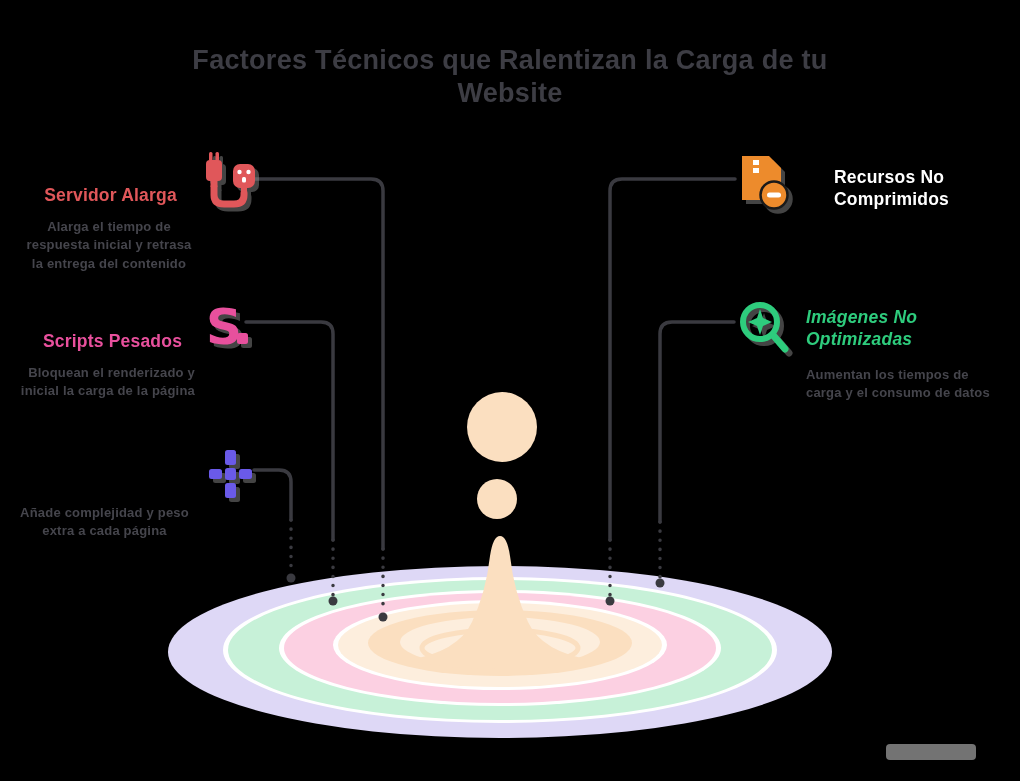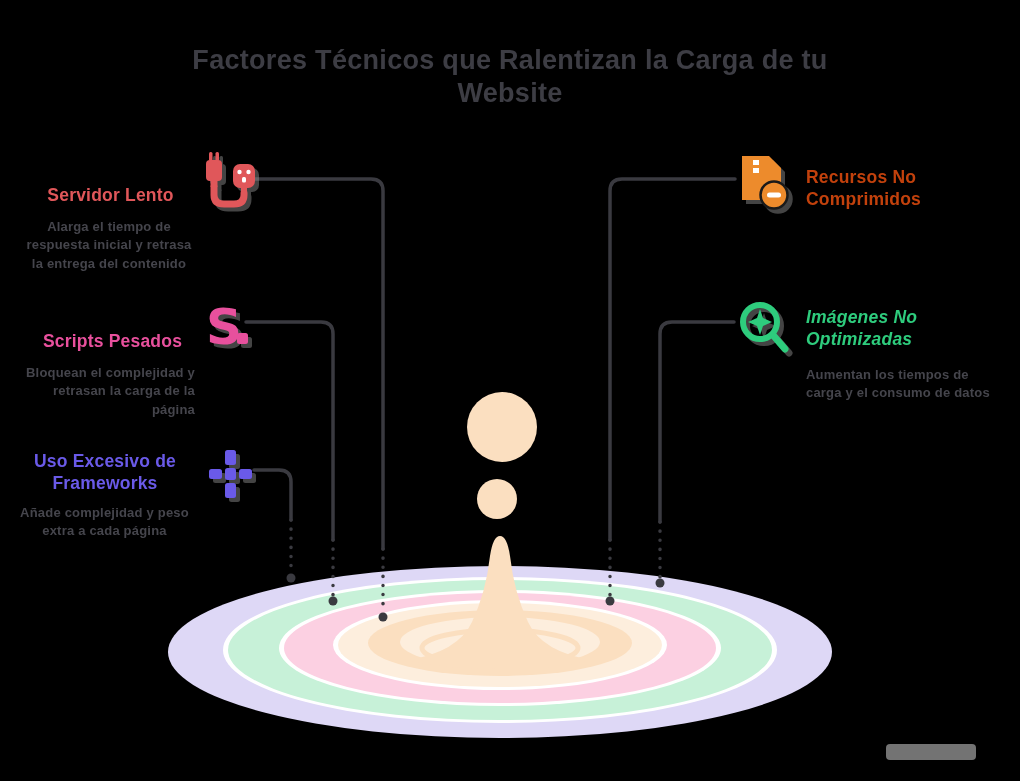--- a/index.html
+++ b/index.html
@@ -6,21 +6,21 @@
   .canvas{
     position:relative;width:1020px;height:781px;background:#000000;overflow:hidden;
     font-family:"Liberation Sans", sans-serif;
   }
   .layer{position:absolute;left:0;top:0;width:1020px;height:781px;}
   .title-block{position:absolute;left:0;top:44px;width:1020px;text-align:center;}
   .title-line{font-size:27px;font-weight:800;color:#3d3d44;line-height:1.22;letter-spacing:.3px;}
   .item-label{position:absolute;font-weight:800;font-size:17.5px;line-height:1.28;letter-spacing:.2px;}
   .item-desc{position:absolute;font-size:13px;font-weight:600;color:#45454c;line-height:1.42;letter-spacing:.2px;}
   .c-red{color:#e0575a;} .c-pink{color:#e8509d;} .c-purple{color:#6a5ae8;}
-  .c-orange{color:#c2410c;} .c-green{color:#2ecc7d;font-style:italic;}
+  .c-orange{color:#ffffff;margin-left:28px;} .c-green{color:#2ecc7d;font-style:italic;}
   .ta-c{text-align:center;} .ta-r{text-align:right;} .ta-l{text-align:left;}
   .icon{position:absolute;filter:drop-shadow(4px 4px 0 rgba(150,150,150,0.45));}
   .watermark{
     position:absolute;left:886px;top:744px;width:90px;height:16px;border-radius:4px;
     background:rgba(255,255,255,0.45);
   }
 </style>
 </head>
 <body>
 
@@ -74,45 +74,44 @@
       <circle cx="610" cy="601" r="4.5"></circle>
       <circle cx="660" cy="583" r="4.5"></circle>
     </g>
   </svg>
 
   <div class="title-block">
     <div class="title-line">Factores Técnicos que Ralentizan la Carga de tu</div>
     <div class="title-line">Website</div>
   </div>
 
-  <div class="item-label c-red ta-c" style="left:28px;top:184px;width:165px;">Servidor Lento</div>
+  <div class="item-label c-red ta-c" style="left:28px;top:184px;width:165px;">Servidor Alarga</div>
   <div class="item-desc ta-c" style="left:24px;top:218px;width:170px;">Alarga el tiempo de respuesta inicial y retrasa la entrega del contenido</div>
   <svg class="icon" style="left:198px;top:146px;" width="60" height="66" viewBox="0 0 60 66" xmlns="http://www.w3.org/2000/svg">
     <g fill="#e0575a">
       <rect x="11" y="6" width="3.5" height="9" rx="1.5"></rect>
       <rect x="17.5" y="6" width="3.5" height="9" rx="1.5"></rect>
       <rect x="8" y="14" width="16" height="21" rx="4"></rect>
       <rect x="12.5" y="35" width="7" height="6"></rect>
       <rect x="35" y="18" width="22" height="24" rx="7"></rect>
       <rect x="43" y="42" width="6" height="5"></rect>
     </g>
     <path d="M 16 41 V 49 Q 16 58 26 58 H 36 Q 46 58 46 49 V 47" fill="none" stroke="#e0575a" stroke-width="7" stroke-linecap="round"></path>
     <circle cx="41.5" cy="26" r="2.2" fill="#ffffff"></circle>
     <circle cx="50.5" cy="26" r="2.2" fill="#ffffff"></circle>
     <rect x="44" y="31" width="4" height="5.5" rx="1.5" fill="#ffffff"></rect>
   </svg>
 
   <div class="item-label c-pink ta-c" style="left:24px;top:330px;width:177px;">Scripts Pesados</div>
-  <div class="item-desc ta-r" style="left:20px;top:364px;width:175px;">Bloquean el complejidad y retrasan la carga de la página</div>
+  <div class="item-desc ta-r" style="left:20px;top:364px;width:175px;">Bloquean el renderizado y inicial la carga de la página</div>
   <svg class="icon" style="left:200px;top:298px;" width="52" height="56" viewBox="0 0 52 56" xmlns="http://www.w3.org/2000/svg">
     <text x="6" y="46" font-family="DejaVu Sans, sans-serif" font-size="50" font-weight="bold" fill="#e8509d">S</text>
     <rect x="37" y="35" width="11" height="11" rx="2.5" fill="#e8509d"></rect>
   </svg>
 
-  <div class="item-label c-purple ta-c" style="left:14px;top:450px;width:182px;">Uso Excesivo de Frameworks</div>
   <div class="item-desc ta-c" style="left:12px;top:504px;width:185px;">Añade complejidad y peso extra a cada página</div>
   <svg class="icon" style="left:204px;top:446px;" width="52" height="56" viewBox="0 0 52 56" xmlns="http://www.w3.org/2000/svg">
     <g fill="#6a5ae8">
       <rect x="21" y="4" width="11" height="15" rx="2.5"></rect>
       <rect x="21" y="22" width="11" height="12" rx="2.5"></rect>
       <rect x="21" y="37" width="11" height="15" rx="2.5"></rect>
       <rect x="5" y="23" width="13" height="10" rx="2.5"></rect>
       <rect x="35" y="23" width="13" height="10" rx="2.5"></rect>
     </g>
   </svg>

